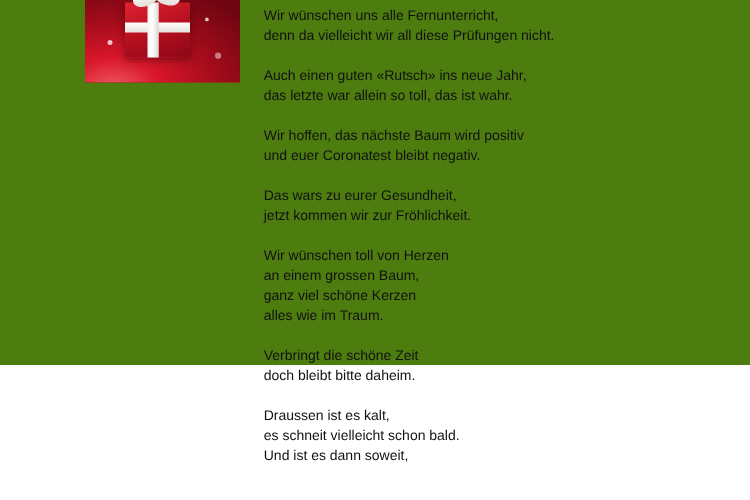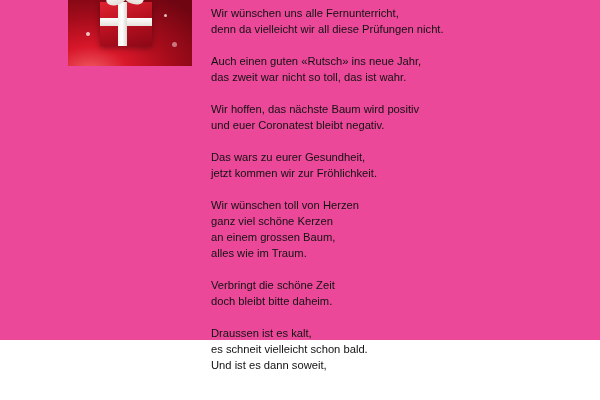--- a/index.html
+++ b/index.html
@@ -10,22 +10,22 @@
   body {
     width: 600px;
     height: 400px;
     overflow: hidden;
     font-family: "Liberation Sans", sans-serif;
     color: #000000;
   }
   .page {
     position: relative;
     width: 600px;
-    height: 340px;
-    background: #ec4899;
+    height: 292px;
+    background: #4d7c0f;
   }
   .image-block {
     position: absolute;
     left: 68px;
     top: -38px;
     width: 124px;
     height: 104px;
     overflow: hidden;
     background: #b50d1d;
   }
@@ -112,34 +112,34 @@
     <div class="sparkle s3"></div>
   </div>
 
   <div class="poem" id="poem">
       <div class="stanza">
         <div class="line">Wir wünschen uns alle Fernunterricht,</div>
         <div class="line">denn da vielleicht wir all diese Prüfungen nicht.</div>
       </div>
       <div class="stanza">
         <div class="line">Auch einen guten «Rutsch» ins neue Jahr,</div>
-        <div class="line">das zweit war nicht so toll, das ist wahr.</div>
+        <div class="line">das letzte war allein so toll, das ist wahr.</div>
       </div>
       <div class="stanza">
         <div class="line">Wir hoffen, das nächste Baum wird positiv</div>
         <div class="line">und euer Coronatest bleibt negativ.</div>
       </div>
       <div class="stanza">
         <div class="line">Das wars zu eurer Gesundheit,</div>
         <div class="line">jetzt kommen wir zur Fröhlichkeit.</div>
       </div>
       <div class="stanza">
         <div class="line">Wir wünschen toll von Herzen</div>
+        <div class="line">an einem grossen Baum,</div>
         <div class="line">ganz viel schöne Kerzen</div>
-        <div class="line">an einem grossen Baum,</div>
         <div class="line">alles wie im Traum.</div>
       </div>
       <div class="stanza">
         <div class="line">Verbringt die schöne Zeit</div>
         <div class="line">doch bleibt bitte daheim.</div>
       </div>
       <div class="stanza">
         <div class="line">Draussen ist es kalt,</div>
         <div class="line">es schneit vielleicht schon bald.</div>
         <div class="line">Und ist es dann soweit,</div>

